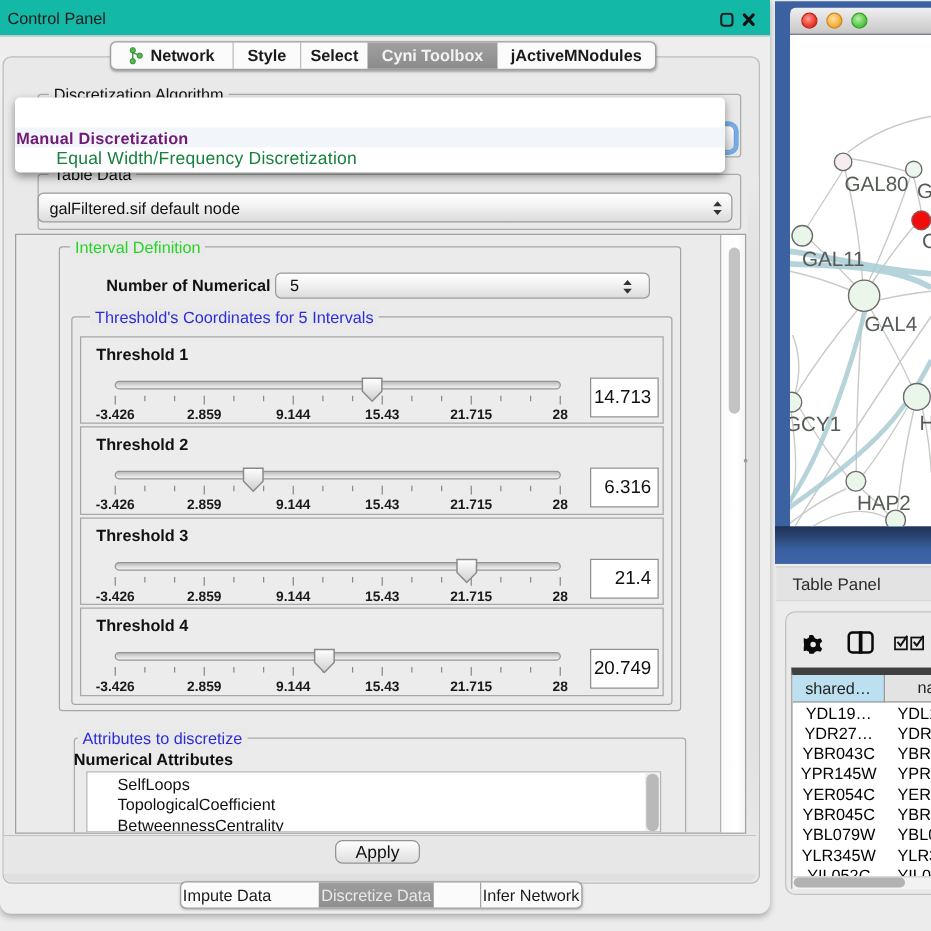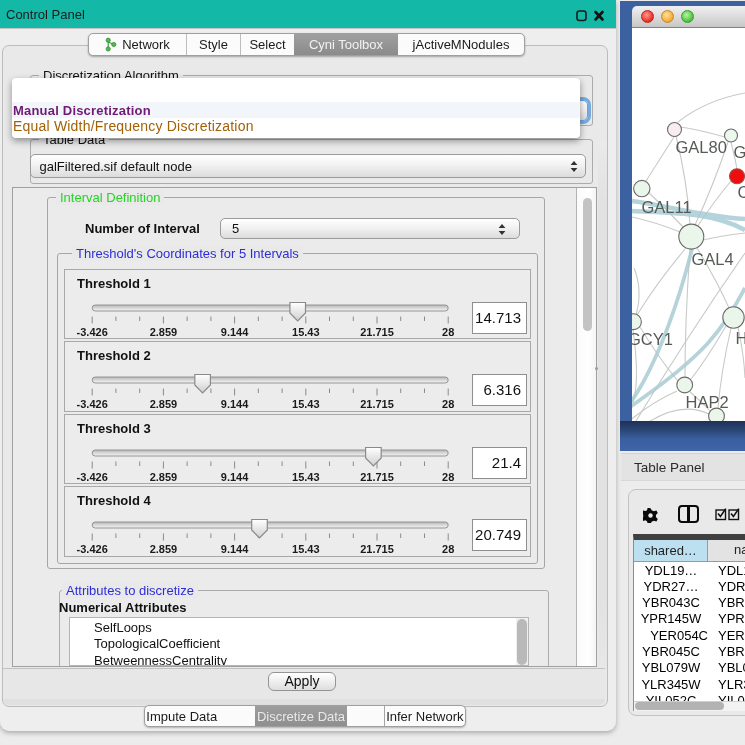--- a/index.html
+++ b/index.html
@@ -3,21 +3,21 @@
 <meta charset="utf-8">
 <style>
   html,body{margin:0;padding:0;}
   body{width:745px;height:745px;background:#ececec;font-family:"Liberation Sans",sans-serif;position:relative;overflow:hidden;}
   .abs{position:absolute;}
   #cpwin{left:0;top:0;width:616px;height:731px;background:#eeeeee;border-radius:0 0 9px 9px;box-shadow:0 2px 5px rgba(0,0,0,.28);}
   #titlebar{left:0;top:0;width:616px;height:28px;background:#14b8a6;border-bottom:1px solid #c3c3c3;border-radius:0;}
   #titlebar .t{position:absolute;left:8px;top:7px;font-size:13px;color:#1c1c1c;}
   #contentpanel{left:2px;top:45px;width:604px;height:660px;background:#e9e9e9;border:1px solid #bcbcbc;border-radius:7px;}
   
-  #tabstrip{left:88px;top:33px;width:435px;height:21px;border:1px solid #9f9f9f;border-radius:5px;background:#fbfbfb;display:flex;box-shadow:0 1px 2px rgba(0,0,0,.3);z-index:5;}
+  #tabstrip{left:88px;top:33px;width:435px;height:21px;border:1px solid #9f9f9f;border-radius:5px;background:#fbfbfb;display:flex;box-shadow:0 1px 2px rgba(0,0,0,.3);z-index:5;font-weight:bold;}
   #tabstrip .seg{height:100%;display:flex;align-items:center;justify-content:center;font-size:13px;color:#1a1a1a;box-sizing:border-box;}
   #tabstrip .seg.sep{border-left:1px solid #bdbdbd;}
   #tabstrip .sel{background:linear-gradient(#a0a0a0,#8b8b8b);color:#f2f2f2;}
   
   .group{border:1px solid #ababab;border-radius:3px;box-sizing:border-box;}
   .gtitle{position:absolute;top:-8px;left:8px;background:#e9e9e9;padding:0 4px;font-size:13px;color:#111;line-height:15px;}
   
   .combo{background:linear-gradient(#ffffff,#f2f2f2 45%,#dcdcdc);border:1px solid #9b9b9b;border-radius:5px;box-sizing:border-box;font-size:13px;color:#111;}
   .combo .cv{position:absolute;left:11px;top:3px;}
   .combo svg{position:absolute;right:7px;top:50%;margin-top:-5px;}
@@ -34,21 +34,21 @@
   #applybtn{left:268px;top:672px;width:68px;height:19px;border:1px solid #949494;border-radius:6px;background:linear-gradient(#ffffff,#f0f0f0 45%,#dedede);font-size:14px;color:#101010;text-align:center;line-height:17px;box-sizing:border-box;font-weight:500;}
   
   #btabs{left:144px;top:705px;width:320px;height:20px;border:1px solid #9f9f9f;border-radius:5px;background:#fbfbfb;display:flex;box-shadow:0 1px 2px rgba(0,0,0,.25);gap:37px;}
   #btabs .seg{height:100%;display:flex;align-items:center;justify-content:center;font-size:13px;color:#1a1a1a;box-sizing:border-box;}
   #btabs .seg.sep{border-left:1px solid #a5a5a5;}
   #btabs .sel{background:linear-gradient(#9d9d9d,#8f8f8f);color:#e9e9e9;}
   
   #popup{left:12px;top:78px;width:568px;height:60px;background:#ffffff;border-radius:4px;box-shadow:0 3px 7px rgba(0,0,0,.4);z-index:50;}
   #popup .r1{position:absolute;left:0;right:0;top:8px;text-align:center;font-size:13.5px;color:#b6b6b6;font-weight:bold;}
   #popup .r2{position:absolute;left:1px;top:25px;font-size:13px;color:#701a75;font-weight:bold;letter-spacing:0.2px;}
-  #popup .r3{position:absolute;left:1px;top:40px;font-size:14px;color:#a16207;letter-spacing:0.2px;}
+  #popup .r3{position:absolute;left:1px;top:40px;font-size:14px;color:#15803d;letter-spacing:0.2px;padding-left:32px;}
   
   #netwin{left:620px;top:1px;width:125px;height:449.5px;background:#3c61a1;}
   #netband{left:620px;top:420.5px;width:125px;height:30px;background:linear-gradient(180deg,#203156 0%,#2a4674 30%,#3a5f9f 60%,#3f65a7 100%);}
   #nettitle{left:632px;top:6px;width:113px;height:22px;background:linear-gradient(#f0f0f0,#c7c7c7);border-bottom:1px solid #828282;border-radius:5px 0 0 0;box-sizing:border-box;}
   .tl{position:absolute;top:4px;width:13px;height:13px;border-radius:50%;box-sizing:border-box;}
   #netcanvas{left:632px;top:28px;width:113px;height:392.5px;background:#fff;overflow:hidden;}
   #tpbar{left:621px;top:453px;width:124px;height:28px;background:#e3e3e3;border-top:1px solid #d2d2d2;border-bottom:1px solid #d8d8d8;box-sizing:border-box;}
   #tpbar .t{position:absolute;left:13px;top:6px;font-size:13.5px;color:#2b2b2b;}
   #tablepanel{left:628px;top:489px;width:130px;height:227px;background:#e9e9e9;border:1px solid #c2c2c2;border-radius:8px;box-sizing:border-box;}
   .dot{left:595px;top:367px;width:3px;height:3px;border-radius:50%;background:#9a9a9a;}
@@ -78,21 +78,21 @@
         <path d="M4,11 L7.4,7 H0.6 Z" fill="#333"></path>
       </svg>
   </div>
 </div>
 
 <div class="abs" id="scrollpane">
 
   <div class="abs group" style="left:34px;top:9px;width:498px;height:372px;border-color:#a6a6a6;">
     <span class="gtitle bluetitle" style="color:#26d326;">Interval Definition</span>
   </div>
-  <div class="abs" style="left:72px;top:33px;font-size:13px;font-weight:bold;color:#111;">Number of Interval</div>
+  <div class="abs" style="left:72px;top:33px;font-size:13px;font-weight:bold;color:#111;">Number of Numerical</div>
   <div class="abs combo" style="left:207px;top:30px;width:300px;height:21px;">
     <span class="cv" style="top:2px;">5</span>
     <svg style="right:13px;" width="8" height="11" viewBox="0 0 8 11">
         <path d="M4,0 L7.4,4 H0.6 Z" fill="#333"></path>
         <path d="M4,11 L7.4,7 H0.6 Z" fill="#333"></path>
       </svg>
   </div>
 
   <div class="abs group" style="left:44px;top:65px;width:481px;height:311px;border-color:#a6a6a6;">
     <span class="gtitle bluetitle" style="left:14px;">Threshold's Coordinates for 5 Intervals</span>
@@ -393,21 +393,21 @@
 <div class="abs" style="left:633px;top:534px;width:112px;height:171px;border-top:6px solid #404040;border-left:1px solid #8e8e8e;background:#fff;overflow:hidden;">
   <div style="position:absolute;left:0;top:0;width:74px;height:22px;background:#bce0f0;border-right:1px solid #9a9a9a;border-bottom:1px solid #9a9a9a;box-sizing:border-box;text-align:center;line-height:21px;font-size:13px;color:#222;">shared…</div>
   <div style="position:absolute;left:74px;top:0;width:60px;height:22px;background:#e3e3e3;border-bottom:1px solid #9a9a9a;box-sizing:border-box;font-size:13px;color:#222;">
       <span style="position:absolute;left:26px;top:2px;">nam</span>
     </div>
   <div style="position:absolute;left:0;top:22.5px;width:74px;font-size:13px;color:#000;">
       <div style="height:16.3px;line-height:16.3px;text-align:center;">YDL19…</div>
       <div style="height:16.3px;line-height:16.3px;text-align:center;">YDR27…</div>
       <div style="height:16.3px;line-height:16.3px;text-align:center;">YBR043C</div>
       <div style="height:16.3px;line-height:16.3px;text-align:center;">YPR145W</div>
-      <div style="height:16.3px;line-height:16.3px;text-align:right;">YER054C</div>
+      <div style="height:16.3px;line-height:16.3px;text-align:center;">YER054C</div>
       <div style="height:16.3px;line-height:16.3px;text-align:center;">YBR045C</div>
       <div style="height:16.3px;line-height:16.3px;text-align:center;">YBL079W</div>
       <div style="height:16.3px;line-height:16.3px;text-align:center;">YLR345W</div>
       <div style="height:16.3px;line-height:16.3px;text-align:center;">YIL052C</div>
     </div>
   <div style="position:absolute;left:84px;top:22.5px;width:40px;font-size:13px;color:#000;">
       <div style="height:16.3px;line-height:16.3px;">YDL1</div>
       <div style="height:16.3px;line-height:16.3px;">YDR2</div>
       <div style="height:16.3px;line-height:16.3px;">YBR0</div>
       <div style="height:16.3px;line-height:16.3px;">YPR1</div>

